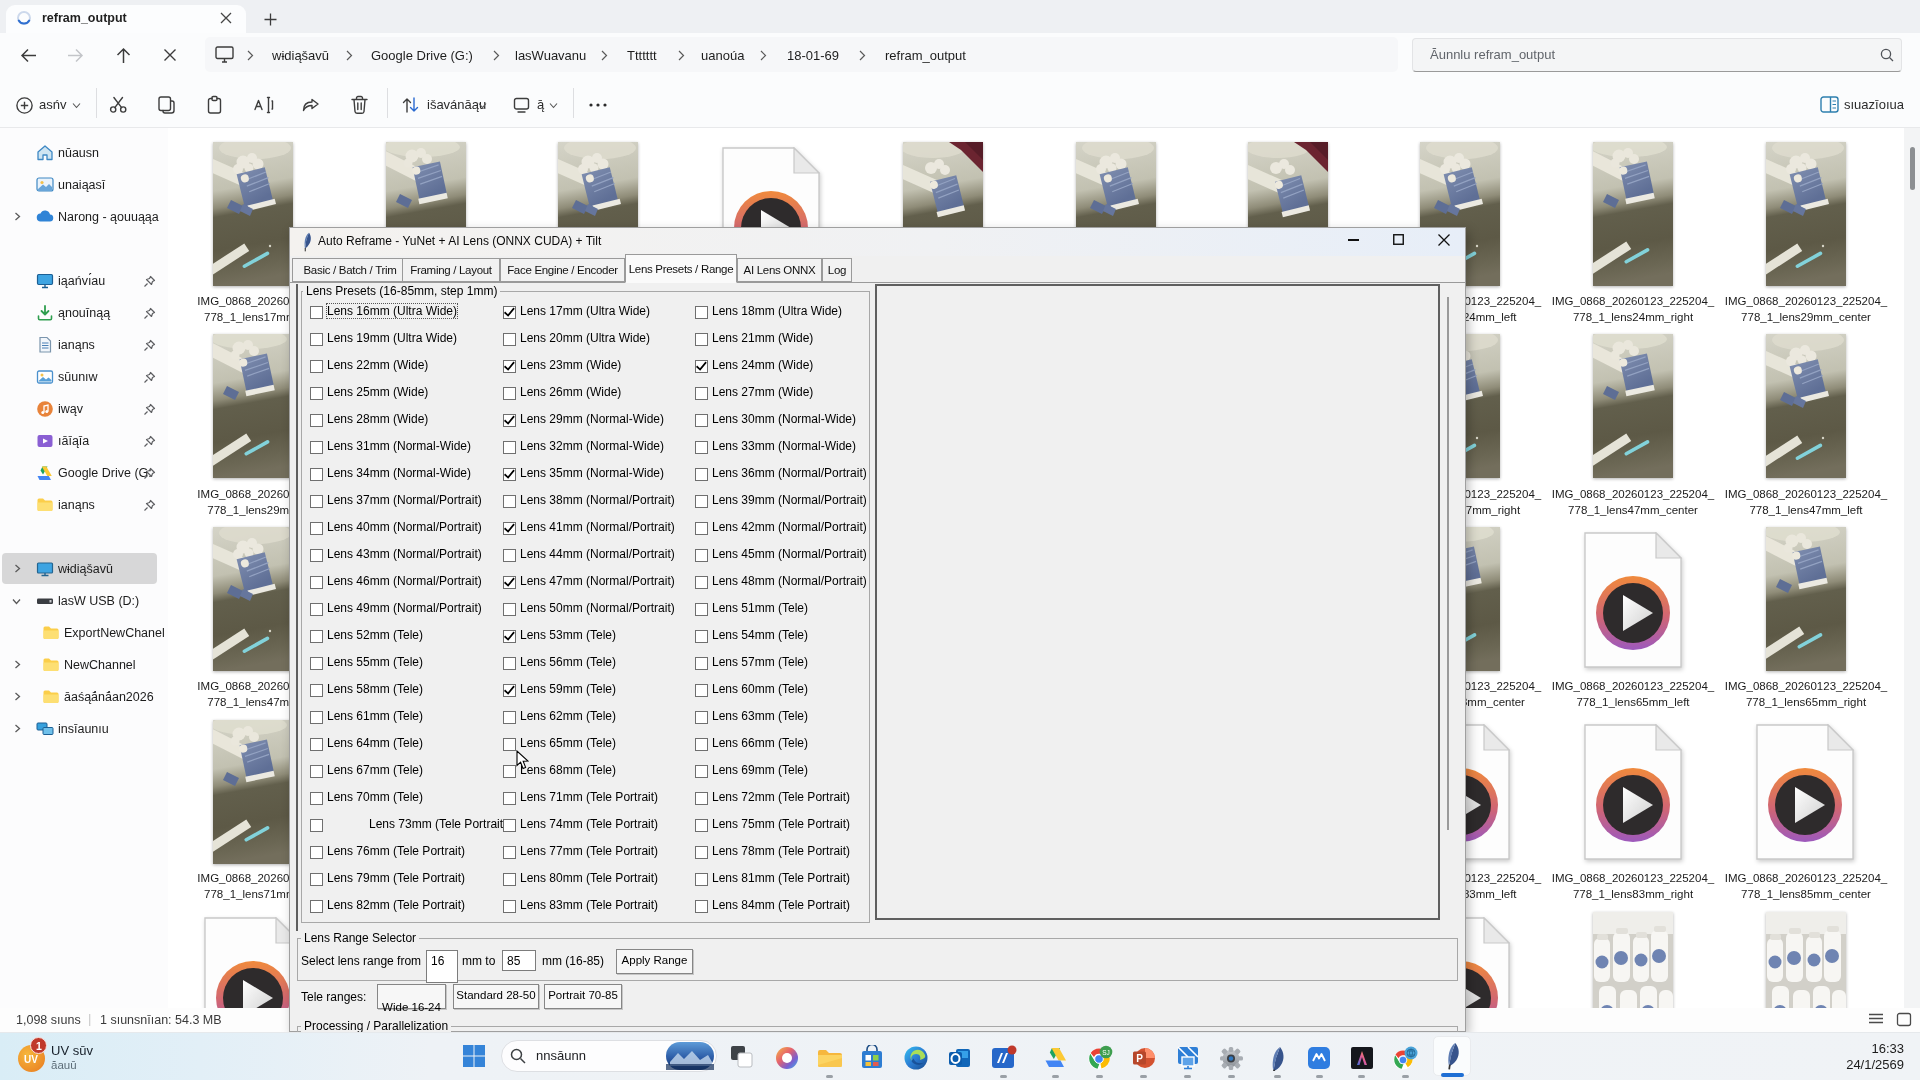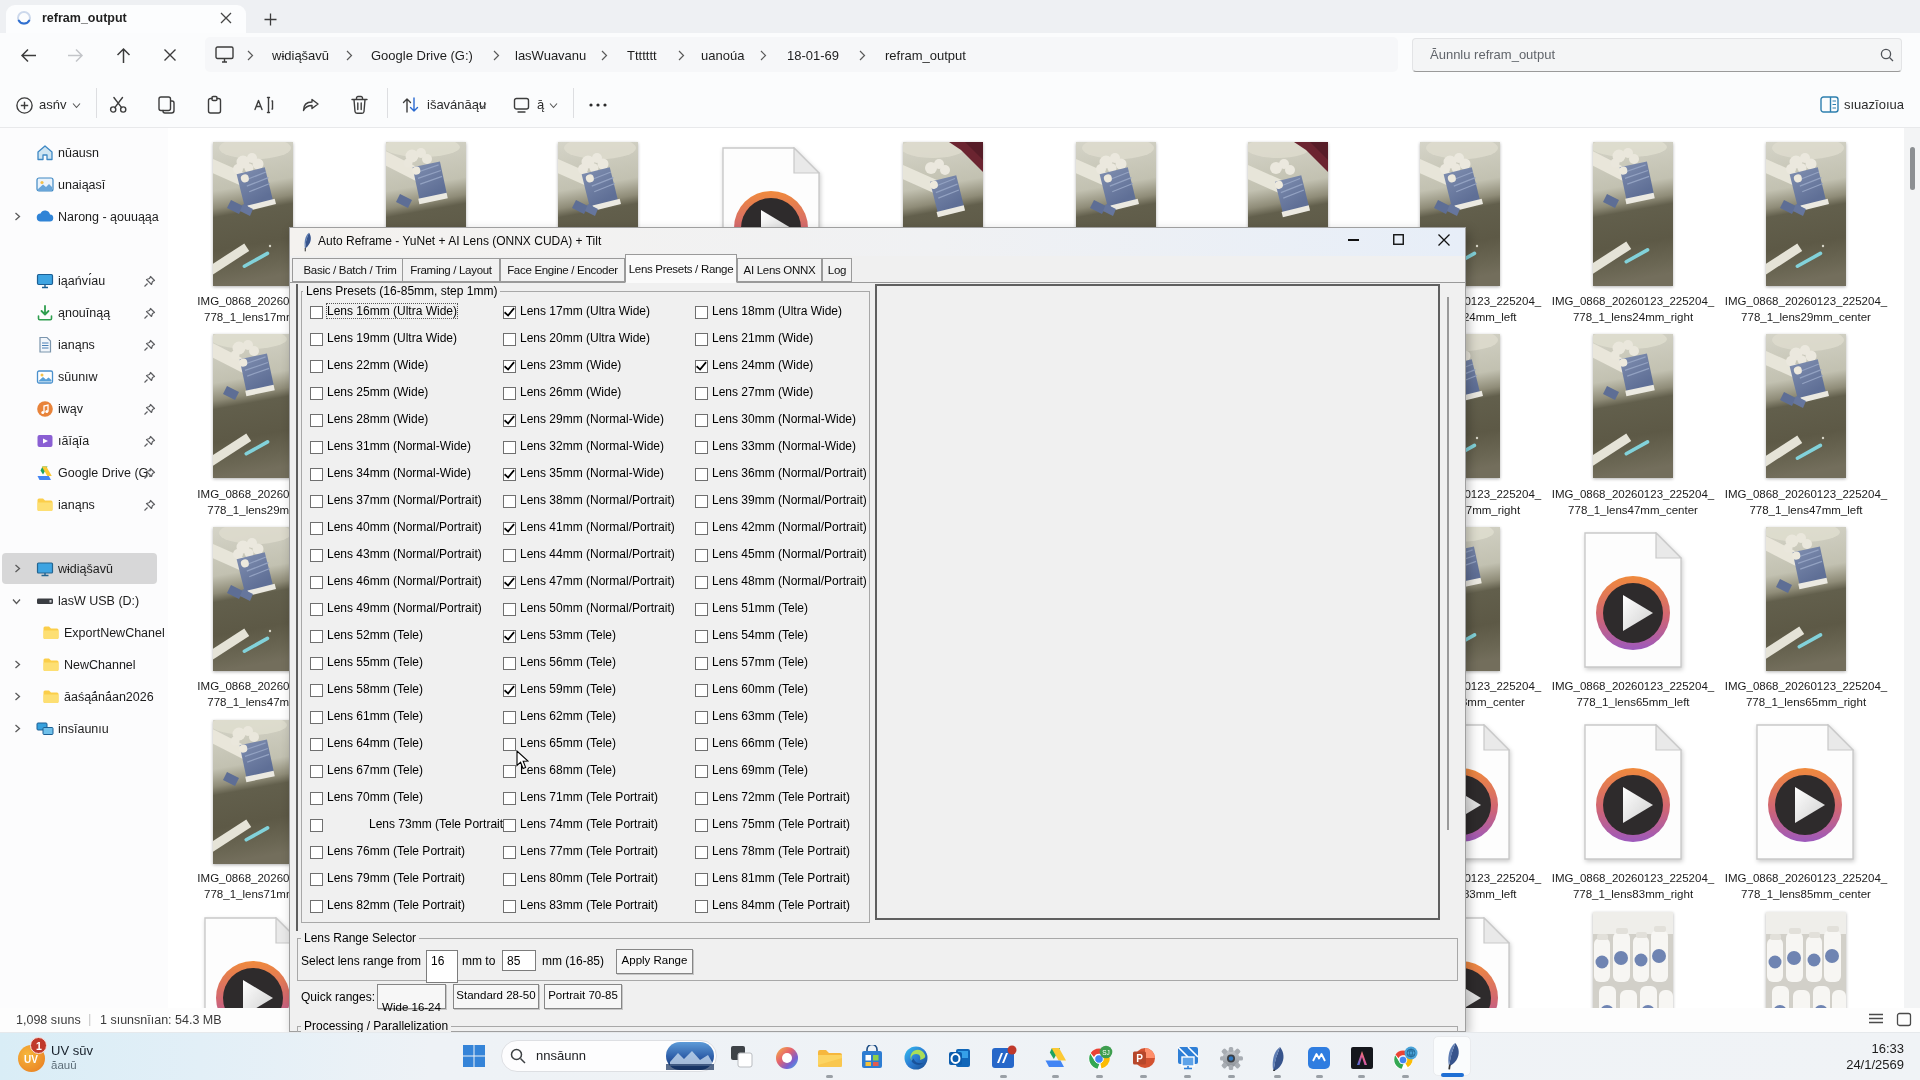--- a/index.html
+++ b/index.html
@@ -765,21 +765,21 @@
 <div class="abs" style="left:875px;top:284px;width:565px;height:636px;border:2px solid #5f5f5f;background:#f0f0f0"></div>
 <div class="abs" style="left:1447px;top:297px;width:2px;height:533px;background:#9a9a9a"></div>
 <div class="grp" style="left:297px;top:938px;width:1161px;height:43px"></div>
 <div class="grplbl" style="left:301px;top:931px">Lens Range Selector</div>
 <div class="dtxt" style="left:301px;top:954px">Select lens range from</div>
 <div class="inp" style="left:426px;top:950px;width:32px;height:33px">16</div>
 <div class="dtxt" style="left:462px;top:954px">mm to</div>
 <div class="inp" style="left:502px;top:950px;width:34px;height:21px">85</div>
 <div class="dtxt" style="left:542px;top:954px">mm (16-85)</div>
 <div class="btn" style="left:616px;top:949px;width:77px;height:25px;padding-top:4px">Apply Range</div>
-<div class="dtxt" style="left:301px;top:990px">Quick ranges:</div>
+<div class="dtxt" style="left:301px;top:990px">Tele ranges:</div>
 <div class="btn" style="left:377px;top:984px;width:69px;height:25px;padding-top:16px">Wide 16-24</div>
 <div class="btn" style="left:453px;top:984px;width:86px;height:25px;padding-top:4px">Standard 28-50</div>
 <div class="btn" style="left:544px;top:984px;width:78px;height:25px;padding-top:4px">Portrait 70-85</div>
 <div class="abs" style="left:297px;top:1026px;width:1161px;height:6px;border:1px solid #a8a8a8;border-bottom:none"></div>
 <div class="grplbl" style="left:301px;top:1019px">Processing / Parallelization</div>
 <svg class="abs" style="left:516px;top:750px;z-index:9" width="13" height="20" viewBox="0 0 13 20">
     <path d="M1 1 L1 15.5 L4.6 12.2 L7 18.5 L9.6 17.4 L7.2 11.3 L12 11 Z" fill="#fff" stroke="#000" stroke-width="1.1"></path>
   </svg>
 <div class="abs" style="left:0;top:1032px;width:1920px;height:48px;background:linear-gradient(90deg,#d9edf6 0,#e2eff7 200px,#eef2f6 430px,#f0f3f6 100%);border-top:1px solid #e6e9ec"></div>
 <div class="abs" style="left:18px;top:1045px;width:27px;height:27px;border-radius:50%;background:radial-gradient(circle at 35% 35%,#f6b73c,#e8791f)"></div>

